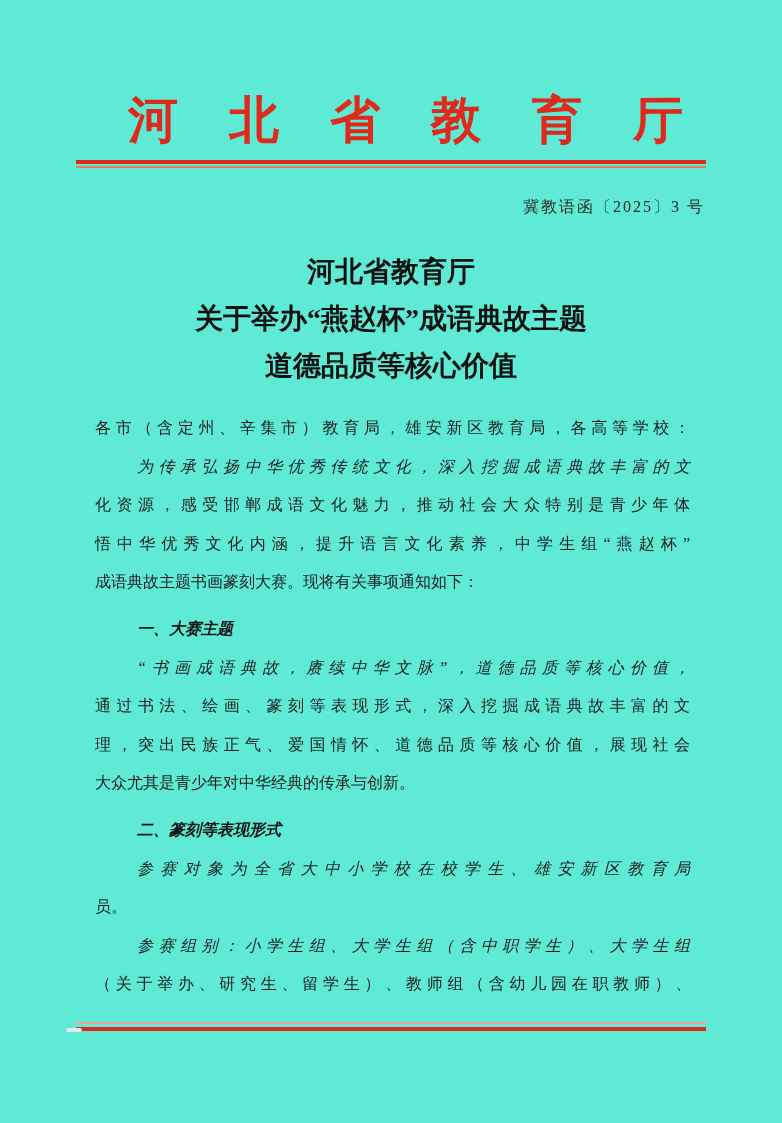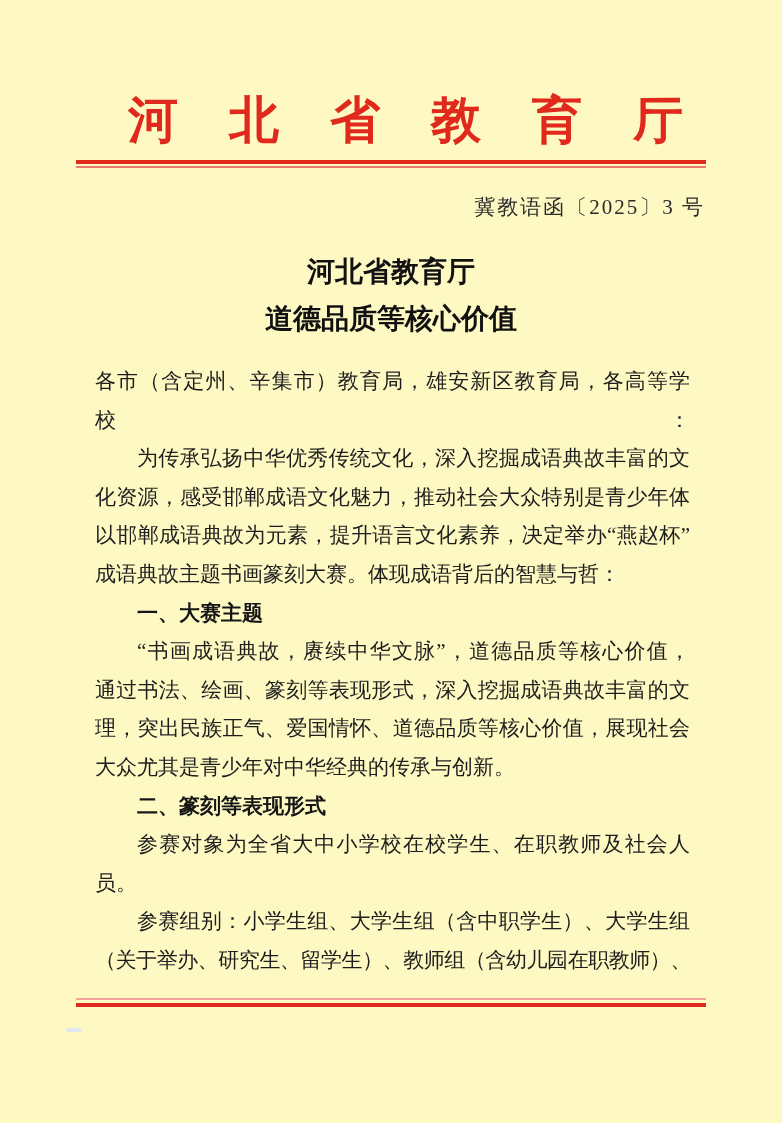--- a/index.html
+++ b/index.html
@@ -3,21 +3,21 @@
 <meta charset="utf-8">
 <style>
   * { margin: 0; padding: 0; box-sizing: border-box; }
   html, body { background: #ffffff; }
   body { width: 782px; height: 1123px; overflow: hidden; }
 
   .page {
     position: relative;
     width: 782px;
     height: 1123px;
-    background: #fef9c3;
+    background: #5eead4;
     font-family: "Liberation Serif", "DejaVu Serif", serif;
     color: #1f1f1f;
   }
 
   
   .letterhead-title {
     padding-top: 92px;
     padding-left: 128px;
     font-family: "Liberation Serif", "DejaVu Serif", serif;
     font-weight: 700;
@@ -30,21 +30,21 @@
 
   
   .rule-thick-top { margin: 12px 76px 0 76px; height: 4px; background: #e0281c; }
   .rule-thin-top  { margin: 2px 76px 0 76px;  height: 2px; background: #ec796f; }
 
   
   .doc-number {
     margin-top: 27px;
     padding-right: 77px;
     text-align: right;
-    font-size: 21px;
+    font-size: 16px;
     line-height: 24px;
     letter-spacing: 2px;
     color: #2a2a2a;
     font-family: "Liberation Serif", "DejaVu Serif", serif;
   }
 
   
   .doc-title {
     margin-top: 29px;
     text-align: center;
@@ -53,31 +53,32 @@
     line-height: 47px;
     color: #111111;
     font-family: "Liberation Serif", "DejaVu Serif", serif;
   }
 
   
   .doc-body {
     margin-top: 20px;
     margin-left: 95px;
     width: 595px;
-    font-size: 21px;
+    font-size: 16px;
     line-height: 38.6px;
     color: #1d1d1d;
   }
   .line { text-align: left; }
   .line.j { text-align: justify; text-align-last: justify; }
-  .line.i { text-indent: 42px; }
+  .line.i { text-indent: 42px; font-style: italic; }
   .line.h {
     font-family: "Liberation Sans", "DejaVu Sans", sans-serif;
     font-weight: 700;
     color: #151515;
+    margin-top: 8px;
   }
   .line.tight { letter-spacing: -1.4px; }
 
   
   .rule-thin-bottom  { margin: 18px 76px 0 76px; height: 2px; background: #efa39b; }
   .rule-thick-bottom { margin: 3px 76px 0 76px;  height: 4px; background: #e0281c; }
 
   .scan-artifact {
     position: absolute;
     left: 66px;
@@ -95,36 +96,37 @@
 
   <div class="letterhead-title">河北省教育厅</div>
 
   <div class="rule-thick-top"></div>
   <div class="rule-thin-top"></div>
 
   <div class="doc-number">冀教语函〔2025〕3 号</div>
 
   <div class="doc-title">
     <div>河北省教育厅</div>
+    <div>关于举办“燕赵杯”成语典故主题</div>
     <div>道德品质等核心价值</div>
   </div>
 
   <div class="doc-body">
     <div class="line j">各市（含定州、辛集市）教育局，雄安新区教育局，各高等学校：</div>
     <div class="line j i">为传承弘扬中华优秀传统文化，深入挖掘成语典故丰富的文</div>
     <div class="line j">化资源，感受邯郸成语文化魅力，推动社会大众特别是青少年体</div>
-    <div class="line j">以邯郸成语典故为元素，提升语言文化素养，决定举办“燕赵杯”</div>
-    <div class="line">成语典故主题书画篆刻大赛。体现成语背后的智慧与哲：</div>
+    <div class="line j">悟中华优秀文化内涵，提升语言文化素养，中学生组“燕赵杯”</div>
+    <div class="line">成语典故主题书画篆刻大赛。现将有关事项通知如下：</div>
     <div class="line h i">一、大赛主题</div>
     <div class="line j i">“书画成语典故，赓续中华文脉”，道德品质等核心价值，</div>
     <div class="line j">通过书法、绘画、篆刻等表现形式，深入挖掘成语典故丰富的文</div>
     <div class="line j">理，突出民族正气、爱国情怀、道德品质等核心价值，展现社会</div>
     <div class="line">大众尤其是青少年对中华经典的传承与创新。</div>
     <div class="line h i">二、篆刻等表现形式</div>
-    <div class="line j i">参赛对象为全省大中小学校在校学生、在职教师及社会人</div>
+    <div class="line j i">参赛对象为全省大中小学校在校学生、雄安新区教育局</div>
     <div class="line">员。</div>
     <div class="line j i">参赛组别：小学生组、大学生组（含中职学生）、大学生组</div>
     <div class="line j tight">（关于举办、研究生、留学生）、教师组（含幼儿园在职教师）、</div>
   </div>
 
   <div class="rule-thin-bottom"></div>
   <div class="rule-thick-bottom"></div>
 
   <div class="scan-artifact"></div>
 

